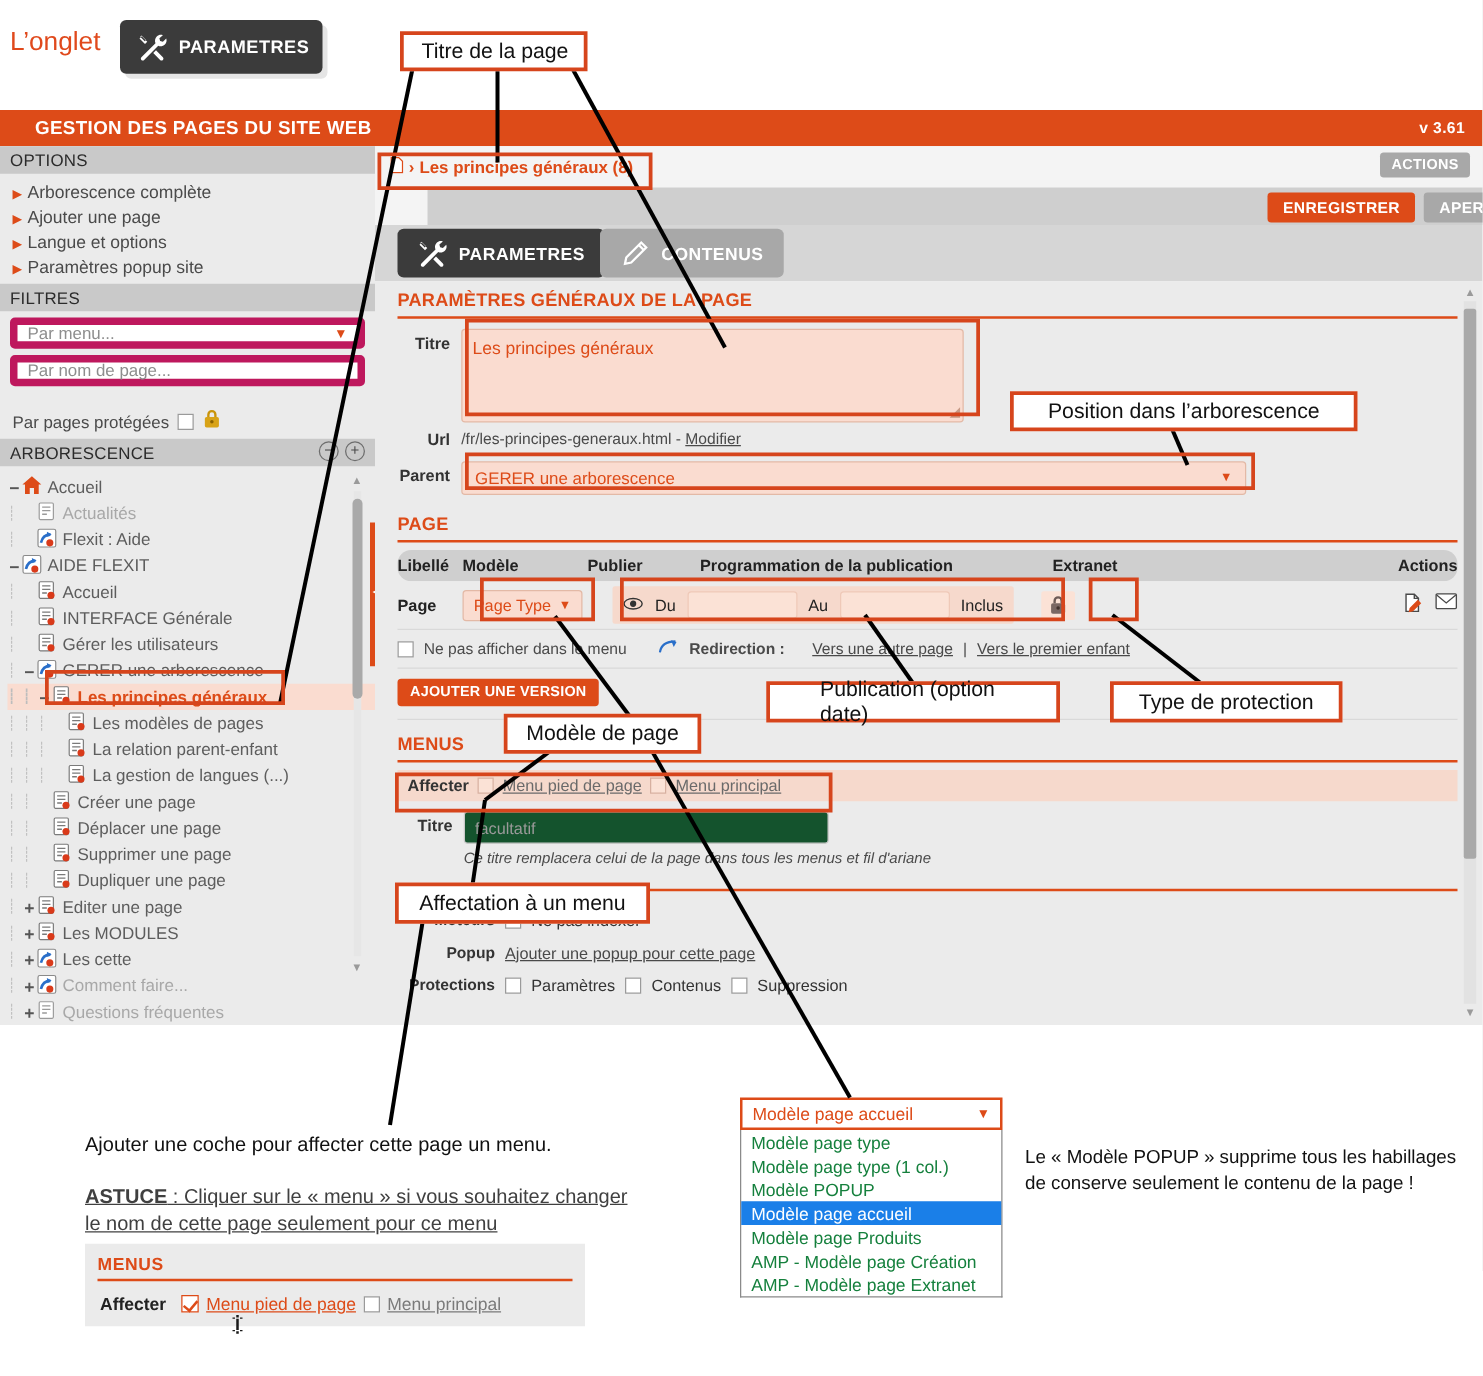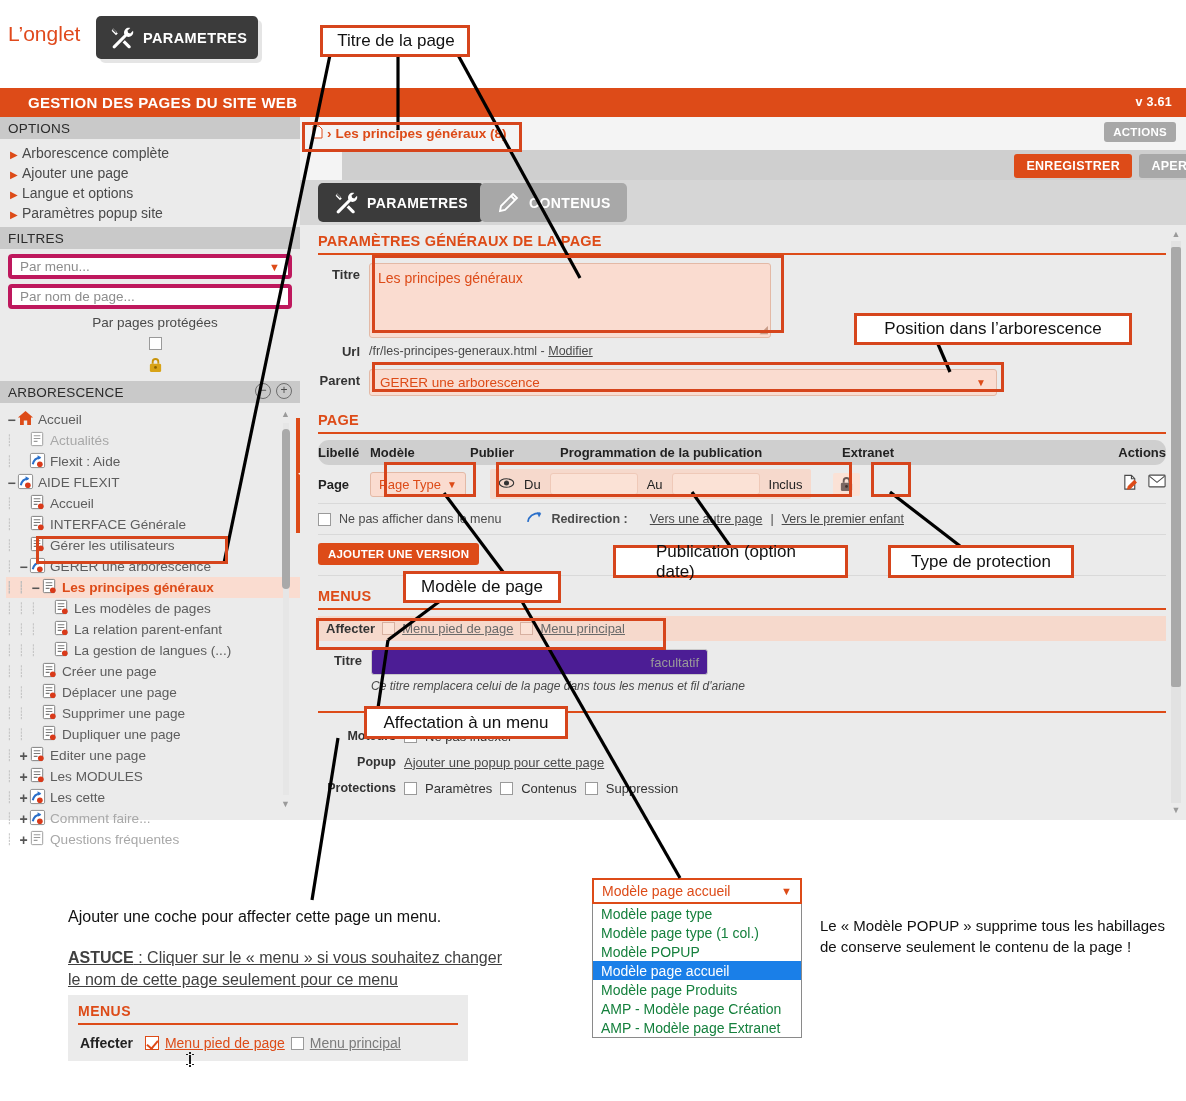--- a/index.html
+++ b/index.html
@@ -39,26 +39,26 @@
 
   
   #leftcol { left:0; top:29px; width:300px; height:703px; background:#ebebeb; }
   .section-bar {
     background:#c9c9c9; color:#2b2b2b; font-size:13.5px; height:22px;
     display:flex; align-items:center; padding-left:8px; letter-spacing:.2px;
   }
   .nav-link { color:#4a4a4a; font-size:14px; padding:2px 0 2px 22px; position:relative; cursor:pointer;}
   .nav-link .tri { position:absolute; left:10px; top:6px; color:#dd4b18; font-size:10px;}
   .filter-input {
-    margin:5px 8px 0 8px; height:25px; border:4px solid #be185d; border-radius:4px;
+    margin:5px 8px 0 8px; height:25px; border:6px solid #be185d; border-radius:4px;
     background:#fff; color:#8d8d8d; font-size:13.5px; display:flex; align-items:center;
     padding:0 8px; position:relative;
   }
   .filter-input .caret { position:absolute; right:8px; color:#dd4b18; font-size:11px;}
-  .prot-row { display:flex; align-items:center; gap:7px; padding:6px 0 4px 10px; font-size:13.5px; color:#4a4a4a;flex-direction:column;}
+  .prot-row { display:flex; align-items:center; gap:7px; padding:18px 0 4px 10px; font-size:13.5px; color:#4a4a4a;}
   .cbox { width:13px; height:13px; border:1px solid #9a9a9a; background:#fff; display:inline-block;}
   .lock-ico { width:15px; height:17px; display:inline-block;}
 
   #arbo-bar { position:relative; }
   #arbo-bar .zoomers { position:absolute; right:8px; top:2px; display:flex; gap:5px; }
   .circ-btn { width:16px; height:16px; border:1.4px solid #6d6d6d; border-radius:50%;
     color:#4a4a4a; font-size:12px; line-height:13px; text-align:center; cursor:pointer;}
 
   #tree { padding:6px 0 0 6px; position:relative; height:440px; }
   .tnode { display:flex; align-items:center; height:21px; font-size:13.6px; color:#5d5d5d; white-space:nowrap;}
@@ -136,22 +136,22 @@
      color:#4a4a4a; margin:0 20px 0 18px;}
   .subrow u { color:#4a4a4a; cursor:pointer;}
   #addversion-btn { background:#dd4b18; color:#fff; font-weight:bold; font-size:11.5px;
      padding:5px 10px; border-radius:3px; display:inline-block; margin:8px 0 0 18px; letter-spacing:.2px;}
 
   
   .affecter-box { background:#f6d9cc; display:flex; align-items:center; gap:7px;
      margin:6px 20px 0 18px; padding:5px 8px; font-size:13px; color:#333;}
   .affecter-box b { font-weight:bold; }
   .affecter-box u { color:#6a6a6a; cursor:pointer;}
-  .titre-fac { width:337px; height:26px; background:#4c1d95; border:1px solid #c9c9c9; border-radius:3px;
-     color:#9a9a9a; font-size:13px; display:flex; align-items:center; padding:0 8px;justify-content:flex-end;}
+  .titre-fac { width:292px; height:26px; background:#14532d; border:1px solid #c9c9c9; border-radius:3px;
+     color:#9a9a9a; font-size:13px; display:flex; align-items:center; padding:0 8px;}
   .help-italic { font-size:12px; font-style:italic; color:#4a4a4a; }
 
   .optrow { display:flex; align-items:center; gap:8px; font-size:13px; color:#333; height:26px;}
   .optlbl { width:78px; text-align:right; font-weight:bold; font-size:12.5px;}
 
   
   #panel-scroll { position:absolute; right:4px; top:112px; width:12px; height:586px; }
   #panel-scroll .track{ position:absolute; top:12px; bottom:12px; left:1px; width:10px; background:#e2e2e2;}
   #panel-scroll .thumb{ position:absolute; top:18px; left:1px; width:10px; height:440px; background:#a9a9a9; border-radius:2px;}
 
@@ -727,29 +727,29 @@
 <div class="abs hl" style="left:372px; top:255px; width:412px; height:78px;"></div>
 <div class="abs hl" style="left:372px; top:362px; width:632px; height:30px;"></div>
 <div class="abs hl" style="left:384px; top:462px; width:92px; height:35px;"></div>
 <div class="abs hl" style="left:496px; top:462px; width:356px; height:35px;"></div>
 <div class="abs hl" style="left:871px; top:462px; width:40px; height:35px;"></div>
 <div class="abs hl" style="left:316px; top:618px; width:350px; height:32px;"></div>
 <div class="abs hl" style="left:36px; top:536px; width:192px; height:28px;"></div>
 
 <div class="abs callout" style="left:320px; top:25px; width:150px; height:32px;padding-left:12px;">Titre de la page</div>
 
-<div class="abs callout" style="left:854px; top:313px; width:278px; height:32px;">Position dans l’arborescence</div>
+<div class="abs callout" style="left:808px; top:313px; width:278px; height:32px;">Position dans l’arborescence</div>
 
 <div class="abs callout" style="left:613px; top:545px; width:235px; height:33px;padding-left:40px;">Publication (option date)</div>
 
 <div class="abs callout" style="left:888px; top:545px; width:186px; height:33px;">Type de protection</div>
 
 <div class="abs callout" style="left:403px; top:571px; width:158px; height:32px;">Modèle de page</div>
 
-<div class="abs callout" style="left:316px; top:706px; width:204px; height:33px;margin-left:48px;">Affectation à un menu</div>
+<div class="abs callout" style="left:316px; top:706px; width:204px; height:33px;">Affectation à un menu</div>
 
 <div class="abs" id="bottom-note1">Ajouter une coche pour affecter cette page un menu.</div>
 
 <div class="abs" id="astuce">
   <b>ASTUCE</b><span> : Cliquer sur le « menu » si vous souhaitez changer le nom de cette page seulement pour ce menu</span>
 </div>
 
 <div class="abs" id="mini-menus">
   <div class="mm-title">MENUS</div>
   <div class="mm-hr"></div>

